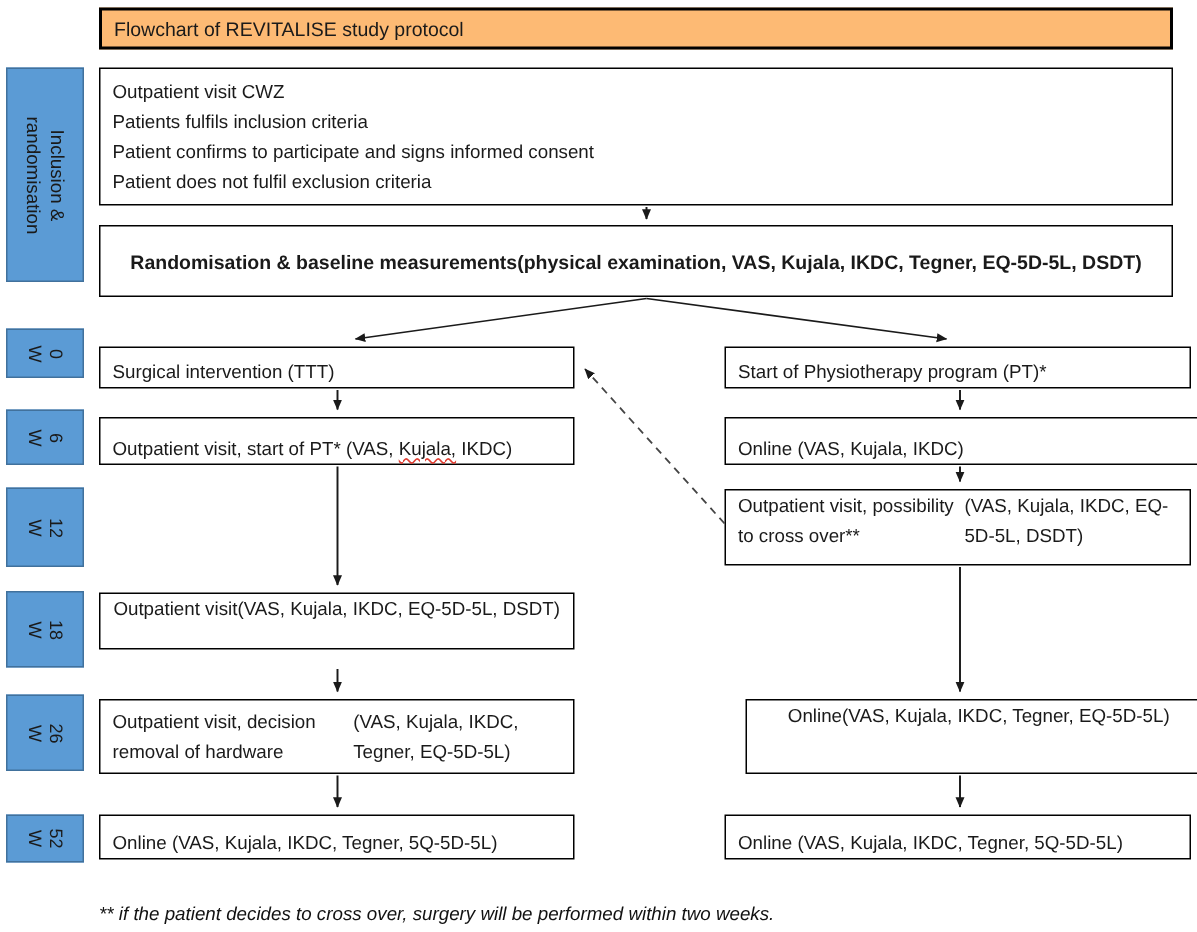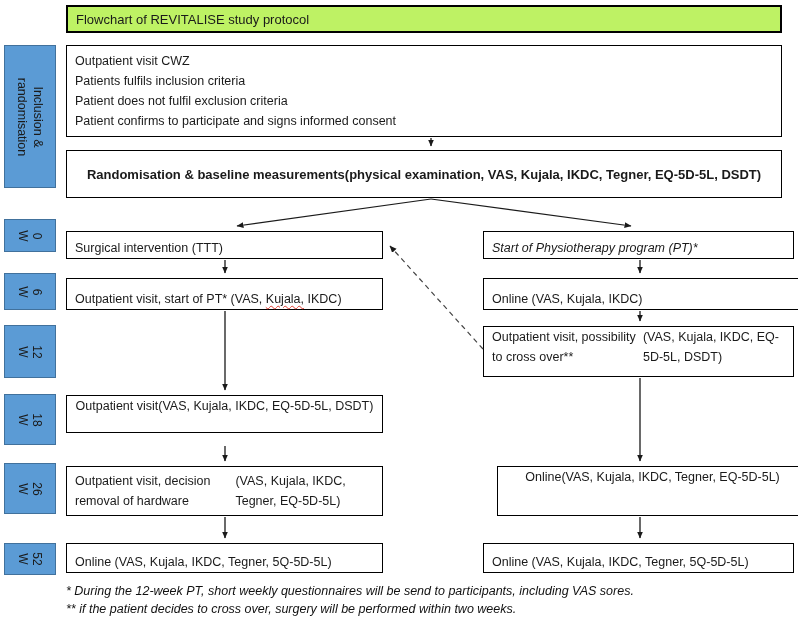--- a/index.html
+++ b/index.html
@@ -2,21 +2,21 @@
 <html><head>
 <meta charset="utf-8">
 <style>
   html,body{margin:0;padding:0;background:#fff;}
   .canvas{
     position:relative;width:798px;height:621px;background:#ffffff;
     font-family:"Liberation Sans",sans-serif;color:#1a1a1a;overflow:hidden;
   }
   .banner{
     position:absolute;left:66px;top:5px;width:716px;height:28px;
-    background:#bef264;border:2px solid #000;box-sizing:border-box;
+    background:#fdba74;border:2px solid #000;box-sizing:border-box;
     display:flex;align-items:center;padding-left:8px;font-size:13px;
   }
   .fbox{
     position:absolute;background:#fff;border:1.5px solid #000;box-sizing:border-box;
     font-size:12.5px;line-height:20px;
   }
   .fbox.pad{padding:5px 8px;}
   .fbox.single{display:flex;align-items:flex-end;padding:0 8px;}
   .fbox.twolines{display:flex;flex-direction:row;justify-content:center;padding:0 8px;}
   .fbox.centered{align-items:center;text-align:center;font-weight:bold;font-size:13px;line-height:21px;}
@@ -85,33 +85,33 @@
   <div class="blue" style="top:543px;height:32px;">
     <div class="vtext">
       <div>52</div>
       <div>W</div>
     </div>
   </div>
 
   <div class="fbox pad" style="left:66px;top:45px;width:716px;height:92px;">
     <div class="bold">Outpatient visit CWZ</div>
     <div>Patients fulfils inclusion criteria</div>
+    <div>Patient confirms to participate and signs informed consent</div>
     <div>Patient does not fulfil exclusion criteria</div>
-    <div>Patient confirms to participate and signs informed consent</div>
   </div>
 
   <div class="fbox twolines centered" style="left:66px;top:150px;width:716px;height:48px;">
     <div>Randomisation &amp; baseline measurements</div>
     <div>(physical examination, VAS, Kujala, IKDC, Tegner, EQ-5D-5L, DSDT)</div>
   </div>
 
   <div class="fbox single" style="left:66px;top:231px;width:317px;height:28px;">
     <span>Surgical intervention (TTT)</span>
   </div>
-  <div class="fbox single" style="left:483px;top:231px;width:311px;height:28px;font-style:italic;">
+  <div class="fbox single" style="left:483px;top:231px;width:311px;height:28px;">
     <span>Start of Physiotherapy program (PT)*</span>
   </div>
 
   <div class="fbox single" style="left:66px;top:278px;width:317px;height:32px;">
     <span><span>Outpatient visit, start of PT* (VAS, </span><span class="squiggle">Kujala,</span><span> IKDC)</span></span>
   </div>
   <div class="fbox single" style="left:483px;top:278px;width:354px;height:32px;">
     <span>Online (VAS, Kujala, IKDC)</span>
   </div>
 
@@ -134,21 +134,20 @@
     <div>(VAS, Kujala, IKDC, Tegner, EQ-5D-5L)</div>
   </div>
 
   <div class="fbox single" style="left:66px;top:543px;width:317px;height:30px;">
     <span>Online (VAS, Kujala, IKDC, Tegner, 5Q-5D-5L)</span>
   </div>
   <div class="fbox single" style="left:483px;top:543px;width:311px;height:30px;">
     <span>Online (VAS, Kujala, IKDC, Tegner, 5Q-5D-5L)</span>
   </div>
 
-  <div class="footnote" style="top:584px;">* During the 12-week PT, short weekly questionnaires will be send to participants, including VAS sores.</div>
   <div class="footnote" style="top:602px;">** if the patient decides to cross over, surgery will be performed within two weeks.</div>
 
   <svg class="arrows" width="798" height="621" viewBox="0 0 798 621">
     <defs>
       <marker id="ah" markerWidth="8" markerHeight="7" refX="6.5" refY="3" orient="auto" markerUnits="userSpaceOnUse">
         <path d="M0,0 L7,3 L0,6 Z" fill="#1a1a1a"></path>
       </marker>
     </defs>
     <line x1="431" y1="138" x2="431" y2="146" stroke="#1a1a1a" stroke-width="1.3" marker-end="url(#ah)"></line>
     <line x1="431" y1="199" x2="237" y2="226" stroke="#1a1a1a" stroke-width="1.1" marker-end="url(#ah)"></line>

